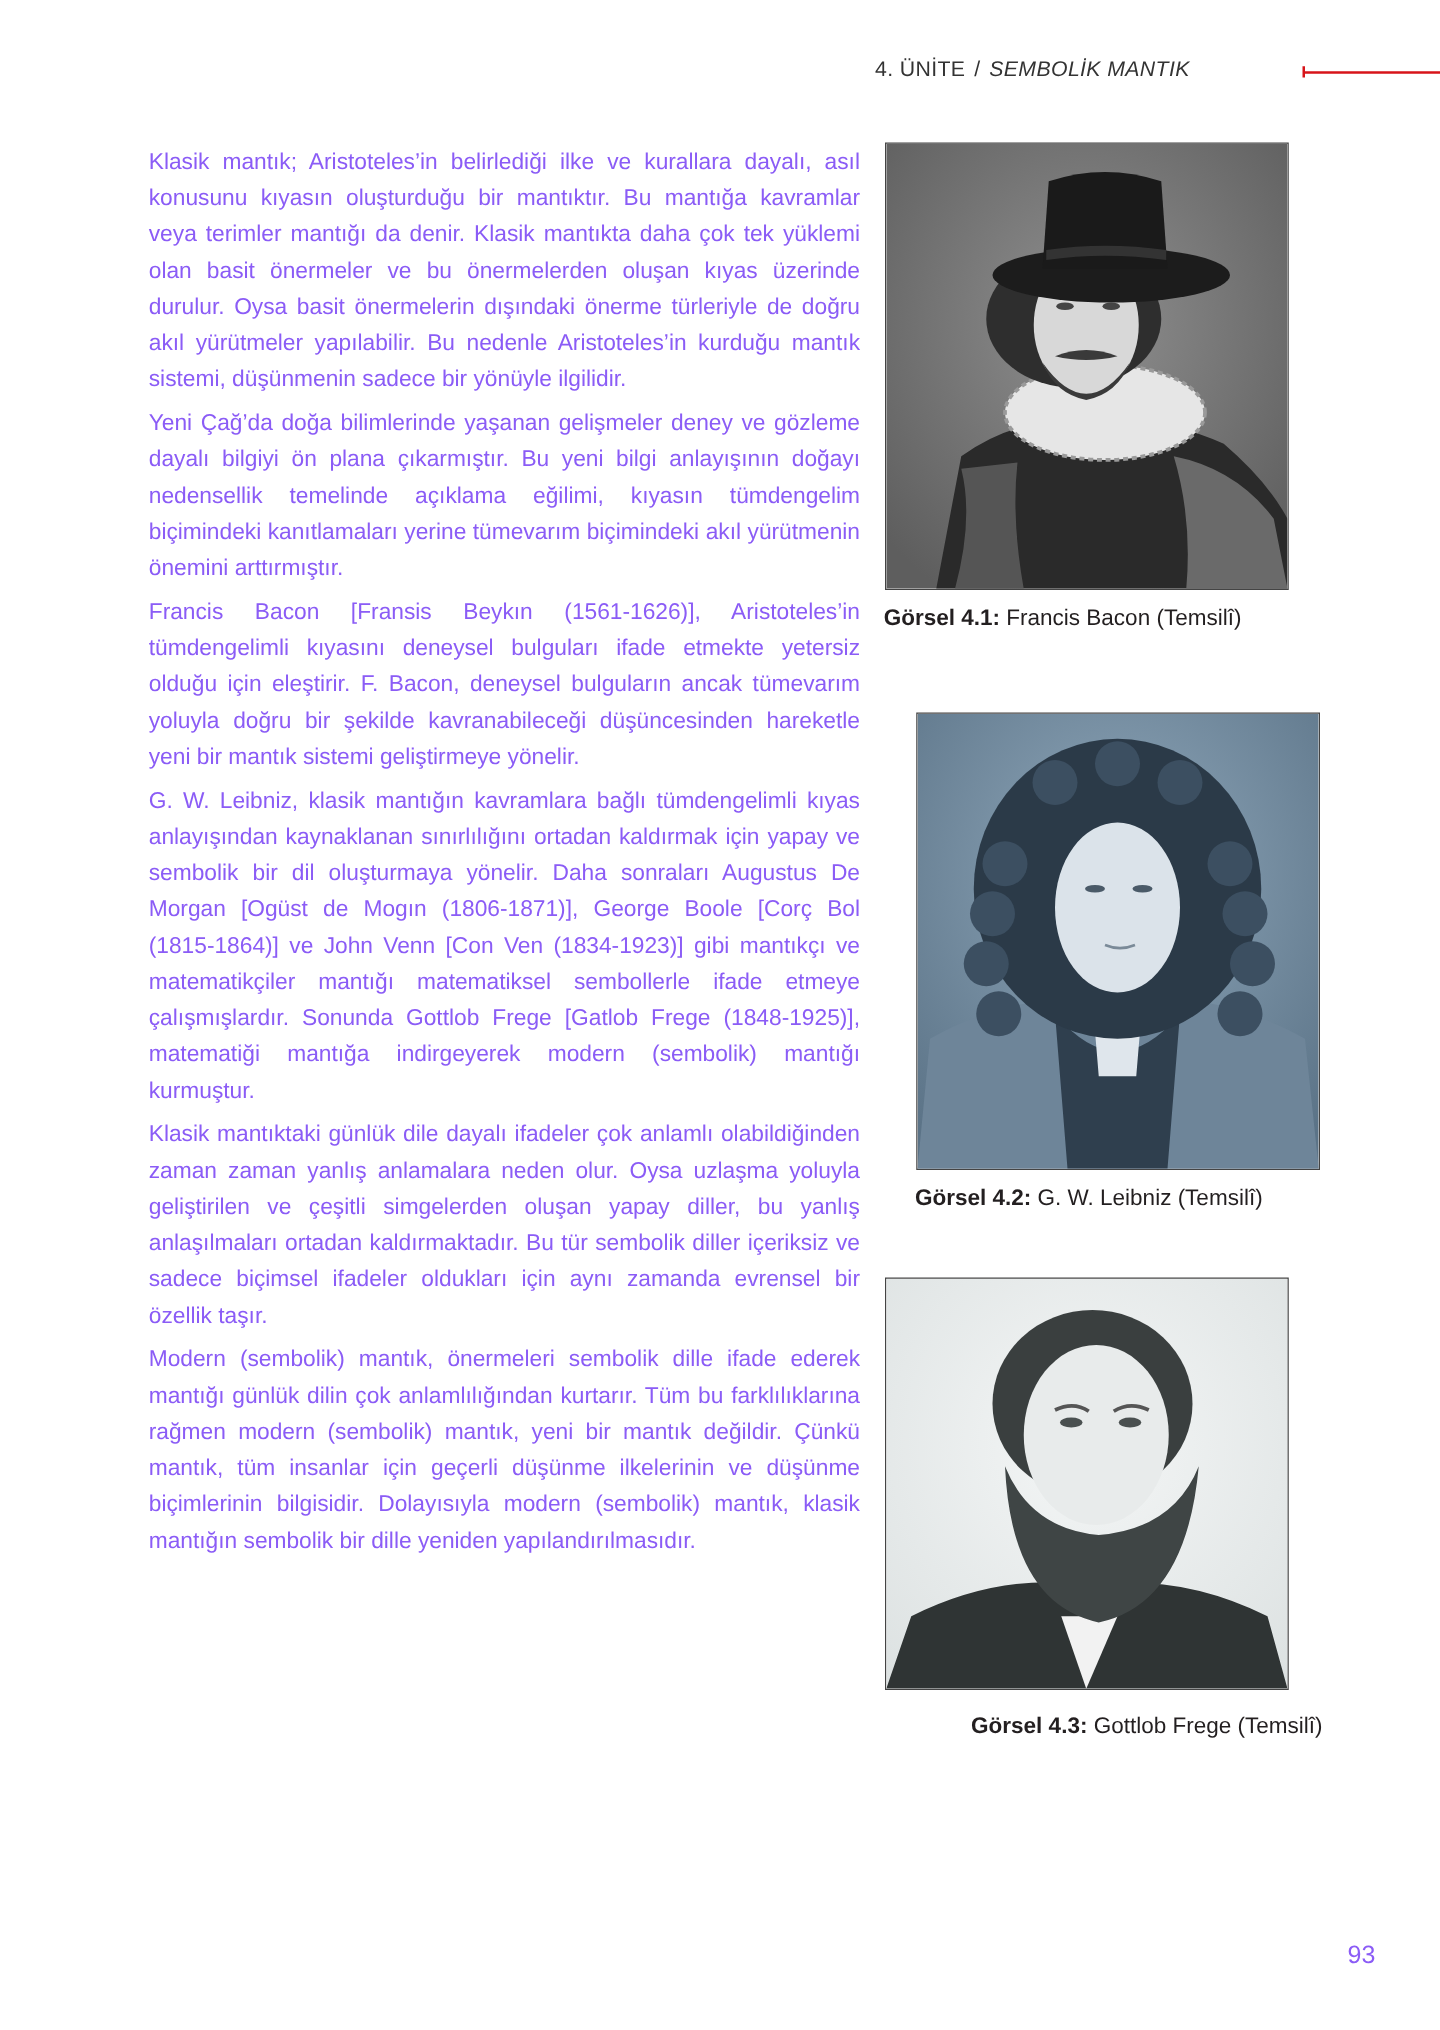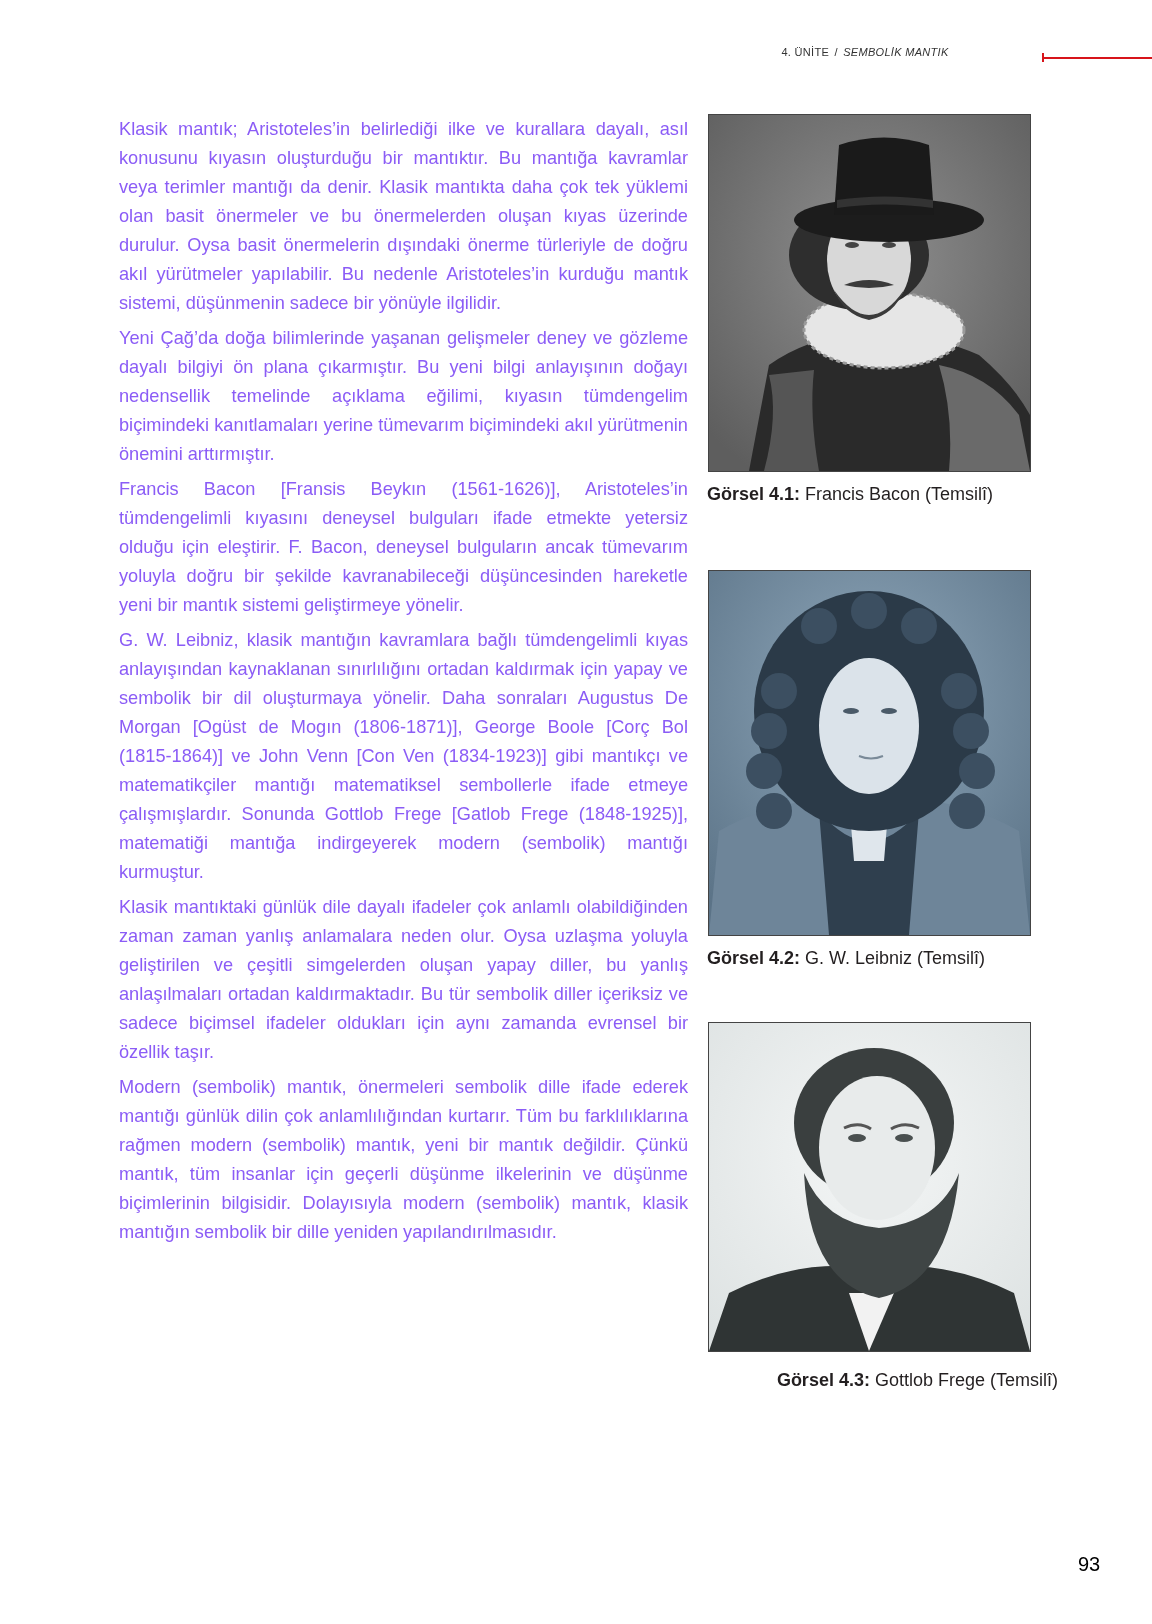--- a/index.html
+++ b/index.html
@@ -13,22 +13,22 @@
       position: relative;
       overflow: hidden;
       font-family: "Liberation Sans", sans-serif;
       color: #231f20;
     }
     .running-head {
       position: absolute;
       top: 46px;
       left: 700px;
       width: 330px;
-      text-align: center;
-      font-size: 11px;
+      text-align: left;
+      font-size: 17px;
       letter-spacing: 0.3px;
       color: #333333;
       white-space: nowrap;
     }
     .running-head .unit { font-style: normal; }
     .running-head .sep { font-style: normal; margin: 0 2px; }
     .running-head .topic { font-style: italic; }
     .head-rule {
       position: absolute;
       top: 57px;
@@ -76,21 +76,21 @@
       color: #231f20;
       white-space: nowrap;
       margin-left: -1px;
     }
     .caption .label { font-weight: bold; }
     .page-number {
       position: absolute;
       top: 1553px;
       left: 1078px;
       font-size: 20px;
-      color: #000000;
+      color: #8b5cf6;
     }
     svg { display: block; }
   </style>
 </head>
 <body>
 
 <div class="running-head">
   <span class="unit">4. ÜNİTE</span>
   <span class="sep">/</span>
   <span class="topic">SEMBOLİK MANTIK</span>
@@ -139,21 +139,21 @@
       <path d="M125 100 L130 30 Q175 15 220 30 L225 100 Z" fill="#1a1a1a"></path>
       <path d="M128 85 Q175 78 224 85 L224 93 Q175 86 128 93 Z" fill="#333"></path>
     </svg>
   </div>
   <div class="caption">
     <span class="label">Görsel 4.1:</span>
     <span>Francis Bacon (Temsilî)</span>
   </div>
 </div>
 
-<div class="figure" style="top:570px;">
+<div class="figure" style="top:570px;margin-left:25px;">
   <div class="photo" style="height:364px;">
     <svg width="321" height="364" viewBox="0 0 321 364">
       <defs>
         <radialGradient id="bgL" cx="50%" cy="35%" r="75%">
           <stop offset="0%" stop-color="#8fa7ba"></stop>
           <stop offset="100%" stop-color="#5b7387"></stop>
         </radialGradient>
       </defs>
       <rect width="321" height="364" fill="url(#bgL)"></rect>
 

